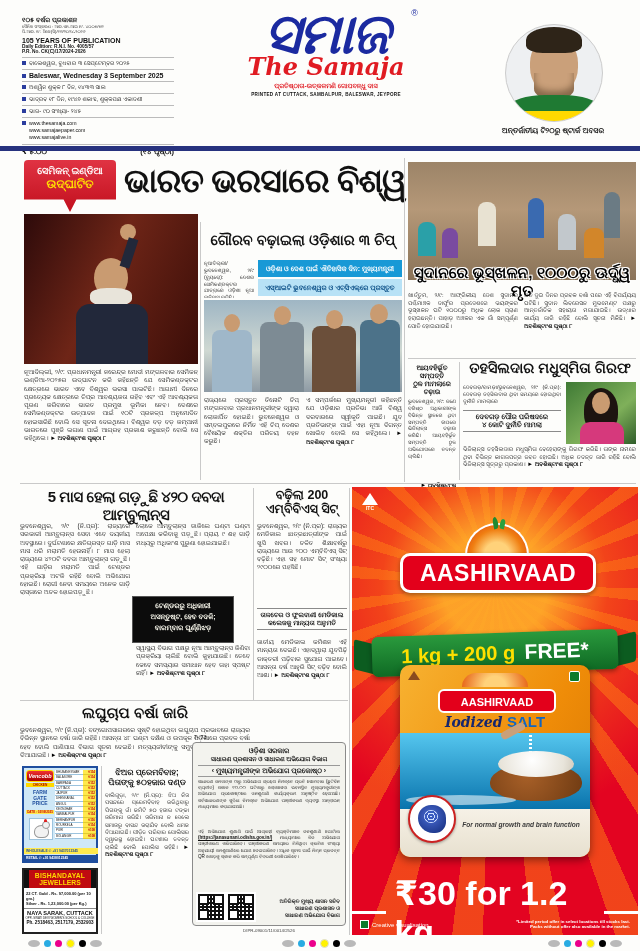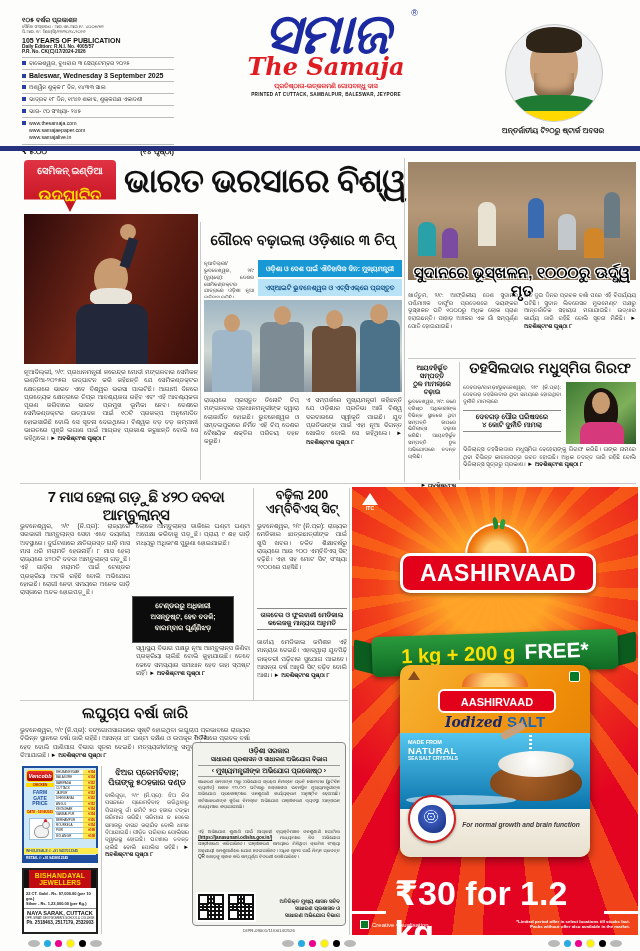--- a/index.html
+++ b/index.html
@@ -83,21 +83,21 @@
     <div class="abs" style="left:20px;top:2px;width:56px;height:26px;border-radius:50% 50% 30% 30%;background:#2e2418;"></div>
     <div class="abs" style="left:28px;top:48px;width:40px;height:26px;background:#caa07a;border-radius:0 0 40% 40%;box-shadow:inset 0 -8px 6px rgba(60,40,20,.45);"></div>
     <div class="abs" style="left:4px;top:70px;width:88px;height:30px;background:linear-gradient(#1f7a33 55%,#ffd900 55%);border-radius:40% 40% 0 0;"></div>
   </div>
   <div class="abs b c" style="left:455px;top:126px;width:196px;font-size:7.5px;">ଅନ୍ତର୍ଜାତୀୟ ଟି୨୦ରୁ ଷ୍ଟାର୍କ ଅବସର</div>
 
   <div class="abs" style="left:0;top:146px;width:640px;height:5px;background:#27327e;"></div>
 
   <div class="abs" style="left:24px;top:160px;width:92px;height:52px;background:linear-gradient(#e03343,#c20f1d);clip-path:polygon(0 0,100% 0,100% 76%,57% 76%,50% 100%,43% 76%,0 76%);border-radius:4px;text-align:center;box-shadow:0 1px 2px rgba(0,0,0,.4);">
     <div class="b" style="font-size:9.5px;color:#fff;margin-top:5px;">ସେମିକନ୍ ଇଣ୍ଡିଆ</div>
-    <div class="b" style="font-size:16px;color:#ffe000;margin-top:10px;">ଉଦ୍‌ଘାଟିତ</div>
+    <div class="b" style="font-size:12px;color:#ffe000;">ଉଦ୍‌ଘାଟିତ</div>
   </div>
   <div class="abs b" style="left:120px;top:156px;width:290px;height:54px;font-size:33px;letter-spacing:-1px;text-align:center;line-height:1.5;">ଭାରତ ଭରସାରେ ବିଶ୍ୱ</div>
 
   <div class="abs clip" style="left:24px;top:214px;width:174px;height:150px;background:linear-gradient(115deg,#2d0a0a,#6e2517 45%,#3a0d08);">
     <div class="abs face" style="left:70px;top:44px;width:34px;height:40px;"></div>
     <div class="abs" style="left:66px;top:74px;width:42px;height:18px;border-radius:40%;background:#e8e4da;"></div>
     <div class="abs" style="left:52px;top:90px;width:72px;height:60px;border-radius:14px 14px 0 0;background:#22283a;"></div>
     <div class="abs face" style="left:96px;top:10px;width:16px;height:16px;"></div>
     <div class="abs" style="left:100px;top:24px;width:10px;height:30px;background:#22283a;transform:rotate(18deg);"></div>
   </div>
@@ -165,21 +165,21 @@
     <div class="b" style="font-size:7px;">ଦେବଗଡ଼ ପୌର ପରିଷଦରେ</div>
     <div class="b" style="font-size:7px;">୪ କୋଟି ଦୁର୍ନୀତି ମାମଲା</div>
   </div>
   <div class="abs news j clip" style="left:463px;top:446px;width:173px;height:32px;font-size:5.8px;">
     <span>ଭିଜିଲାନ୍ସ ତହସିଲଦାର ମଧୁସ୍ମିତା ବେହେରାଙ୍କୁ ଗିରଫ କରିଛି। ତାଙ୍କ ନାମରେ ଥିବା ବିଭିନ୍ନ କାଗଜପତ୍ର ଜବତ ହୋଇଛି। ଅଧିକ ତଦନ୍ତ ଜାରି ରହିଛି ବୋଲି ଭିଜିଲାନ୍ସ ସୂତ୍ରରୁ ପ୍ରକାଶ।</span>
     <span class="cont">► ଅବଶିଷ୍ଟାଂଶ ପୃଷ୍ଠା ୮</span>
   </div>
 
   <div class="abs hairline" style="left:20px;top:483px;width:616px;height:1px;"></div>
 
-  <div class="abs b" style="left:20px;top:488px;width:232px;font-size:15px;text-align:center;letter-spacing:-.5px;">7 ମାସ ହେଲା ଗଡ଼ୁଛି ୪୨୦ ଦବଦା ଆମ୍ବୁଲାନ୍ସ</div>
+  <div class="abs b" style="left:20px;top:488px;width:232px;font-size:15px;text-align:center;letter-spacing:-.5px;">5 ମାସ ହେଲା ଗଡ଼ୁଛି ୪୨୦ ଦବଦା ଆମ୍ବୁଲାନ୍ସ</div>
   <div class="abs news j clip" style="left:20px;top:522px;width:110px;height:176px;">ଭୁବନେଶ୍ୱର, ୨/୯ (ନି.ପ୍ର): ରାଜ୍ୟରେ ସରକାରୀ ଆମ୍ବୁଲାନ୍ସ ସେବା ଏବେ ଦୟନୀୟ ଅବସ୍ଥାରେ। ଦୁର୍ଘଟଣାରେ କ୍ଷତିଗ୍ରସ୍ତ ଗାଡ଼ି ମାସ ମାସ ଧରି ମରାମତି ହେଉନାହିଁ। ୮ ମାସ ହେଲା ରାଜ୍ୟରେ ୪୨୦ଟି ଦବଦା ଆମ୍ବୁଲାନ୍ସ ଗଡ଼ୁଛି। ଏହି ଗାଡ଼ିର ମରାମତି ପାଇଁ ଟେଣ୍ଡର ପ୍ରକ୍ରିୟା ଅଟକି ରହିଛି ବୋଲି ଅଭିଯୋଗ ହୋଇଛି। ରୋଗୀ ନେବା ସମୟରେ ଅନେକ ଗାଡ଼ି ରାସ୍ତାରେ ଅଚଳ ହୋଇପଡ଼ୁଛି।</div>
   <div class="abs news j clip" style="left:136px;top:522px;width:114px;height:72px;">ଲୋକେ ଆମ୍ବୁଲାନ୍ସ ଡାକିଲେ ଘଣ୍ଟା ଘଣ୍ଟା ଅପେକ୍ଷା କରିବାକୁ ପଡ଼ୁଛି। ପ୍ରାୟ ୯ ଶହ ଗାଡ଼ି ମଧ୍ୟରୁ ଅଧିକାଂଶ ପୁରୁଣା ହୋଇଯାଇଛି।</div>
   <div class="abs blackbox" style="left:132px;top:596px;width:100px;height:42px;font-size:7px;line-height:1.6;padding-top:3px;">
     <div>ଟେଣ୍ଡରରୁ ଅଧିକାରୀ</div>
     <div>ଅସନ୍ତୁଷ୍ଟ, ହେବ ବଦଳି;</div>
     <div>ବାରମ୍ବାର ଘୂର୍ଣ୍ଣିଝଡ଼</div>
   </div>
   <div class="abs news j clip" style="left:136px;top:644px;width:114px;height:54px;">
     <span>ସ୍ୱାସ୍ଥ୍ୟ ବିଭାଗ ପକ୍ଷରୁ ନୂଆ ଆମ୍ବୁଲାନ୍ସ କିଣିବା ପ୍ରକ୍ରିୟା ଚାଲିଛି ବୋଲି କୁହାଯାଉଛି। ତେବେ କେବେ ସମସ୍ୟାର ସମାଧାନ ହେବ ତାହା ସ୍ପଷ୍ଟ ନାହିଁ।</span>
     <span class="cont">► ଅବଶିଷ୍ଟାଂଶ ପୃଷ୍ଠା ୮</span>
@@ -361,25 +361,20 @@
       <div class="abs" style="right:10px;top:6px;width:9px;height:9px;border:1px solid #fff;background:#0a7a2a;border-radius:2px;"></div>
       <div class="abs" style="left:62px;top:8px;width:66px;height:14px;border-radius:40px 40px 0 0;background:radial-gradient(circle at 50% 100%,#ffd27a 0 30%,#e55b10);"></div>
       <div class="abs c" style="left:38px;top:24px;width:114px;height:20px;background:#e3001b;border:2px solid #fff;border-radius:6px;line-height:20px;">
         <span class="b" style="font-size:11px;color:#fff;">AASHIRVAAD</span>
       </div>
       <div class="abs c" style="left:0;top:48px;width:190px;">
         <span class="serif i b" style="font-size:14px;color:#15266e;">Iodized</span>
         <span class="b" style="font-size:15px;color:#1266c0;">SALT</span>
       </div>
       <div class="abs" style="left:0;top:68px;width:190px;height:76px;background:linear-gradient(#55c6ee,#0a74ad);">
-        <div style="padding:6px 0 0 8px;color:#fff;">
-          <div class="b" style="font-size:5.5px;">MADE FROM</div>
-          <div class="b" style="font-size:9.5px;letter-spacing:.5px;">NATURAL</div>
-          <div class="b" style="font-size:4.8px;">SEA SALT CRYSTALS</div>
-        </div>
         <div class="abs" style="right:64px;top:-6px;width:26px;height:8px;border-radius:8px;background:#caa07a;transform:rotate(-28deg);"></div>
         <div class="abs" style="right:58px;top:2px;width:3px;height:22px;background:repeating-linear-gradient(#fff 0 2px,transparent 2px 4px);"></div>
         <div class="abs" style="right:8px;top:16px;width:92px;height:52px;">
           <div class="abs" style="left:0;top:14px;width:92px;height:38px;border-radius:50% 50% 45% 45%;background:radial-gradient(circle at 40% 30%,#a86028,#6e3a12);"></div>
           <div class="abs" style="left:8px;top:2px;width:76px;height:26px;border-radius:50%;background:radial-gradient(circle at 45% 35%,#ffffff,#e8e4da 70%,#cfc8ba);"></div>
         </div>
         <div class="abs" style="left:6px;bottom:4px;width:110px;height:10px;border-radius:50%;background:rgba(255,255,255,.55);"></div>
       </div>
       <div class="abs" style="left:0;top:144px;width:190px;height:48px;background:linear-gradient(#f6f1e6,#e7e0cf);">
         <div class="abs" style="left:8px;top:-14px;width:44px;height:44px;border-radius:50%;background:#fff;border:2px solid #c22;box-shadow:0 1px 3px rgba(0,0,0,.35);">

